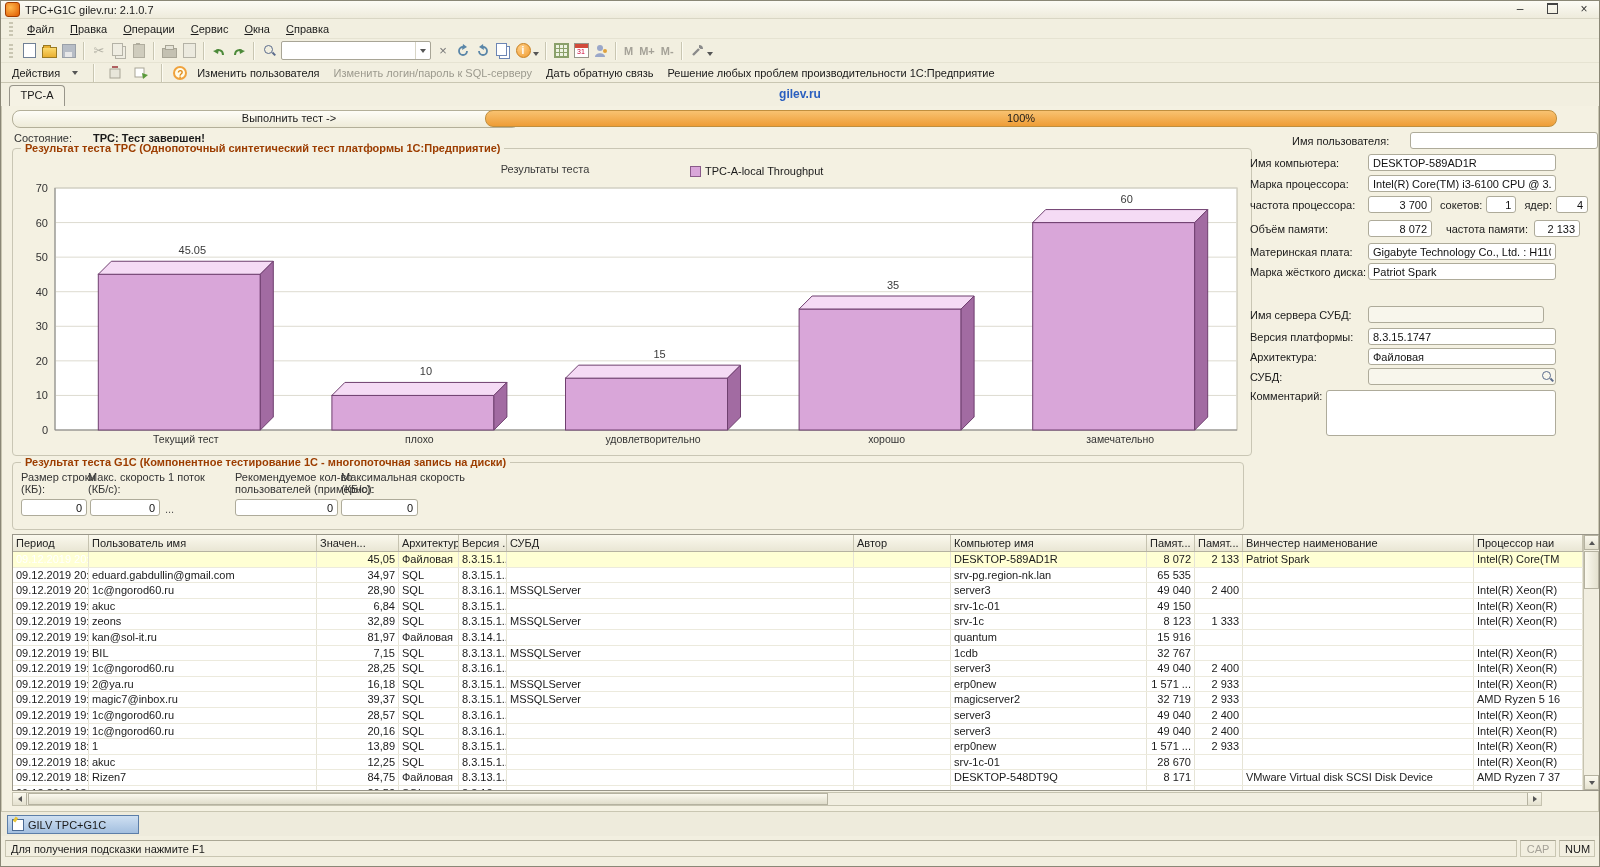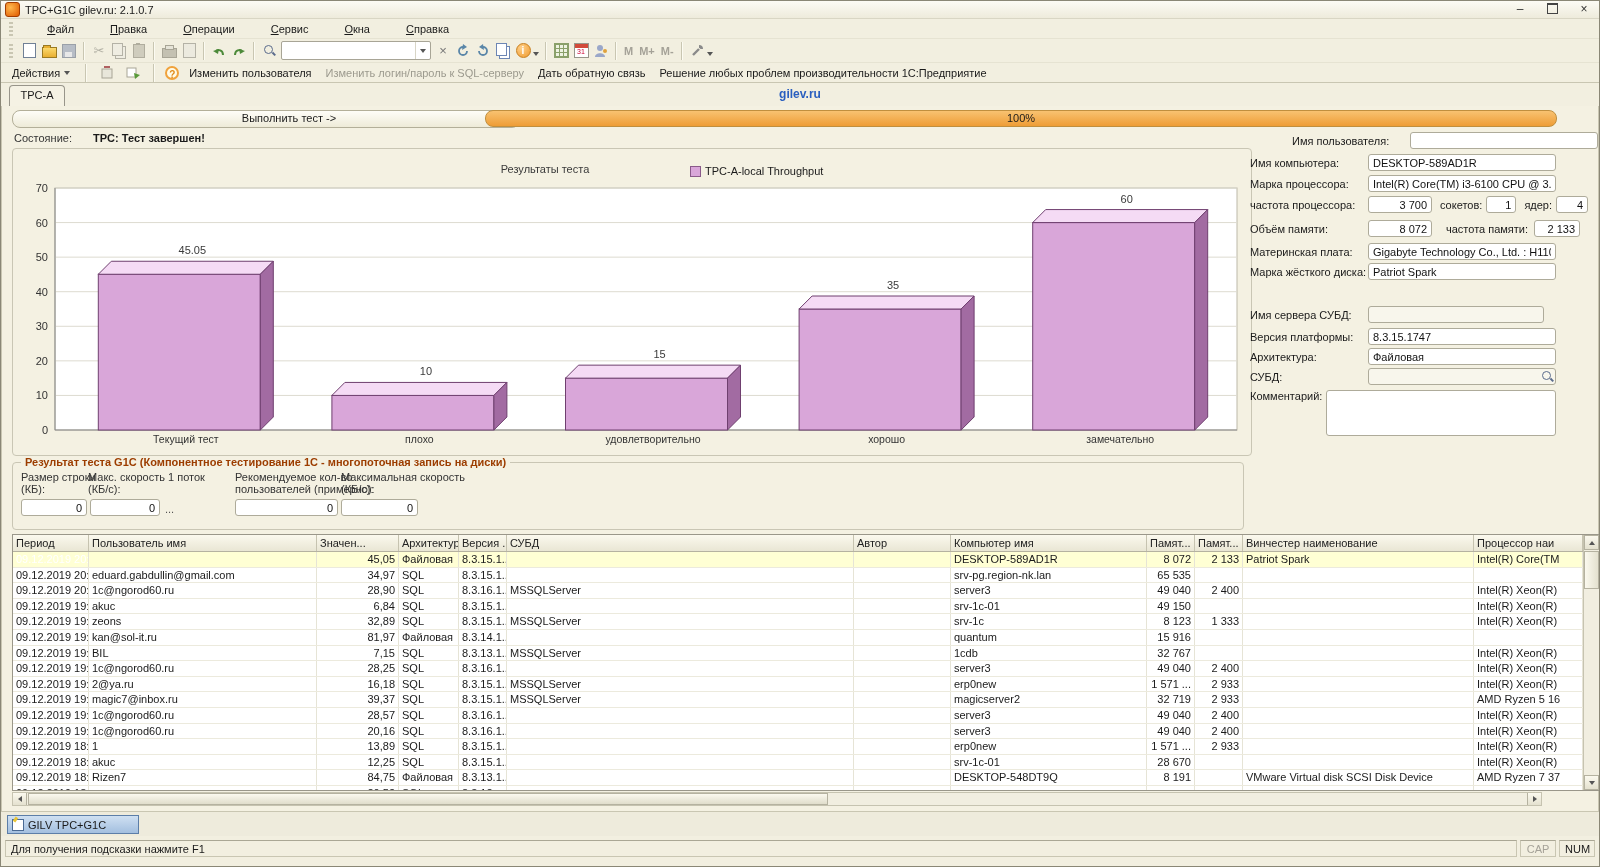--- a/index.html
+++ b/index.html
@@ -8,21 +8,21 @@
 
   
   .titlebar{position:absolute;left:0;top:0;width:100%;height:18px;background:linear-gradient(#fcfbf5,#eeebdb);border-bottom:1px solid #d9d6c4;display:flex;align-items:center;padding-left:4px;box-sizing:border-box;}
   .app-icon{width:13px;height:13px;border-radius:3px;background:radial-gradient(circle at 35% 35%,#ffb84d,#e05a00);border:1px solid #a33c00;margin-right:5px;}
   .title-text{flex:1;}
   .win-btns{display:flex;align-items:center;margin-right:6px;gap:14px;}
   .win-btn{width:18px;height:14px;text-align:center;line-height:13px;font-size:12px;color:#333;cursor:default;}
   .max-glyph{display:inline-block;width:9px;height:8px;border:1px solid #444;border-top:2px solid #444;}
 
   
-  .menubar{position:absolute;left:0;top:18px;width:100%;height:20px;background:#f2efe0;display:flex;align-items:center;padding-left:8px;box-sizing:border-box;border-bottom:1px solid #e6e3d2;gap:20px;}
+  .menubar{position:absolute;left:0;top:18px;width:100%;height:20px;background:#f2efe0;display:flex;align-items:center;padding-left:8px;box-sizing:border-box;border-bottom:1px solid #e6e3d2;}
   .grip{width:4px;height:14px;margin-right:6px;background:repeating-linear-gradient(to bottom,#c9c6b2 0 2px,transparent 2px 4px);}
   .menu-item{display:inline-block;padding:2px 8px;cursor:default;}
   .menu-item::first-letter{text-decoration:underline;}
 
   
   .toolbar{position:absolute;left:0;top:38px;width:100%;height:24px;background:#f2efe0;display:flex;align-items:center;padding-left:8px;box-sizing:border-box;border-bottom:1px solid #e6e3d2;}
   .sep{width:1px;height:18px;background:#c9c6b2;border-right:1px solid #fcfbf2;margin:0 4px;}
   .tbtn{width:20px;height:20px;display:flex;align-items:center;justify-content:center;border-radius:2px;}
   .doc{width:11px;height:13px;background:#fff;border:1px solid #708096;margin:0 2px;}
   .doc.dim{border-color:#b4b2a6;background:#eceadf;}
@@ -46,21 +46,21 @@
   .info-circle{width:13px;height:13px;border-radius:50%;background:radial-gradient(circle at 35% 30%,#ffd08a,#ef9a2e);border:1px solid #c87f1e;color:#fff;font-weight:bold;font-size:10px;text-align:center;line-height:13px;}
   .cal{width:13px;height:13px;background:#fff;border:1px solid #98958a;position:relative;font-size:7px;text-align:center;color:#c03;line-height:16px;}
   .cal::before{content:"";position:absolute;left:0;top:0;width:100%;height:4px;background:#d24a3a;}
   .calcico{width:13px;height:13px;background:#eef3e2;border:1px solid #8aa06a;background-image:linear-gradient(#8aa06a 1px,transparent 1px),linear-gradient(90deg,#8aa06a 1px,transparent 1px);background-size:4px 4px;}
 
   
   .actionbar{position:absolute;left:0;top:62px;width:100%;height:20px;background:#f2efe0;border-bottom:1px solid #c9c6b2;display:flex;align-items:center;padding-left:6px;box-sizing:border-box;gap:6px;}
   .act-link{padding:1px 4px;cursor:default;}
   .act-link.disabled{color:#9c9a8e;}
   .help-circle{width:14px;height:14px;border-radius:50%;border:2px solid #f0a23c;background:#fffbe8;color:#e08a18;font-weight:bold;text-align:center;line-height:13px;font-size:10px;box-sizing:border-box;}
-  .actions-btn{display:flex;align-items:center;gap:4px;padding:6px 5px;}
+  .actions-btn{display:flex;align-items:center;gap:12px;padding:6px 5px;}
 
   
   .tabrow{position:absolute;left:0;top:82px;width:100%;height:23px;background:#f2efe0;border-bottom:1px solid #98958a;}
   .tab{position:absolute;left:8px;bottom:-1px;width:54px;height:20px;background:#f5f2e4;border:1px solid #98958a;border-bottom:1px solid #f5f2e4;border-radius:4px 4px 0 0;text-align:center;line-height:19px;}
   .site-link{position:absolute;left:0;width:100%;text-align:center;top:4px;color:#2a5fbf;font-weight:bold;font-size:12px;}
 
   
   .content{position:absolute;left:0;top:105px;width:100%;height:705px;background:#f4f1e2;border-left:1px solid #c9c6b2;border-right:1px solid #c9c6b2;box-sizing:border-box;}
   .run-btn{position:absolute;left:10px;top:4px;width:460px;height:16px;border:1px solid #b3af99;border-radius:8px;background:linear-gradient(#fefdf8,#eeebd8);text-align:center;line-height:15px;padding-left:46px;}
   .progress{position:absolute;left:483px;top:4px;width:1070px;height:15px;border:1px solid #c08f3e;border-radius:8px;background:linear-gradient(#f8c271,#ee9d36);text-align:center;line-height:14px;color:#1a1a1a;}
@@ -290,20 +290,21 @@
 
     <div class="run-btn">Выполнить тест -&gt;</div>
     <div class="progress">100%</div>
 
     <div class="stateline">
       <span class="lbl">Состояние:</span>
       <span class="val">TPC: Тест завершен!</span>
     </div>
 
     <div class="gbox tpc-group">
+      <span class="gbox-title">Результат теста TPC (Однопоточный синтетический тест платформы 1С:Предприятие)</span>
       <div class="chart-title">Результаты теста</div>
       <div class="legend">
         <span class="legend-swatch"></span>
         <span>TPC-A-local Throughput</span>
       </div>
       <div class="chart-wrap">
         <svg id="tpc-chart" width="1222" height="264" viewBox="0 0 1222 264">
             <rect x="34" y="7" width="1182" height="242" fill="#ffffff" stroke="#bcb9a9"></rect>
             <text x="27" y="253" text-anchor="end" font-size="11" fill="#333" font-family="Liberation Sans, sans-serif">0</text>
             <line x1="34" y1="214.42857142857144" x2="1216" y2="214.42857142857144" stroke="#dddbd0"></line>
@@ -638,21 +639,21 @@
           </div>
           <div class="t-row">
             <div class="t-cell" style="width: 76px; text-align: left;">09.12.2019 18:4...</div>
             <div class="t-cell" style="width: 228px; text-align: left;">Rizen7</div>
             <div class="t-cell" style="width: 82px; text-align: right;">84,75</div>
             <div class="t-cell" style="width: 60px; text-align: left;">Файловая</div>
             <div class="t-cell" style="width: 48px; text-align: left;">8.3.13.1...</div>
             <div class="t-cell" style="width: 347px; text-align: left;"></div>
             <div class="t-cell" style="width: 97px; text-align: left;"></div>
             <div class="t-cell" style="width: 196px; text-align: left;">DESKTOP-548DT9Q</div>
-            <div class="t-cell" style="width: 48px; text-align: right;">8 191</div>
+            <div class="t-cell" style="width: 48px; text-align: right;">8 171</div>
             <div class="t-cell" style="width: 48px; text-align: right;"></div>
             <div class="t-cell" style="width: 231px; text-align: left;">VMware Virtual disk SCSI Disk Device</div>
             <div class="t-cell" style="width: 109px; text-align: left;">AMD Ryzen 7 37</div>
           </div>
           <div class="t-row">
             <div class="t-cell" style="width: 76px; text-align: left;">09.12.2019 18:3...</div>
             <div class="t-cell" style="width: 228px; text-align: left;"></div>
             <div class="t-cell" style="width: 82px; text-align: right;">20,52</div>
             <div class="t-cell" style="width: 60px; text-align: left;">SQL</div>
             <div class="t-cell" style="width: 48px; text-align: left;">8.3.12...</div>

